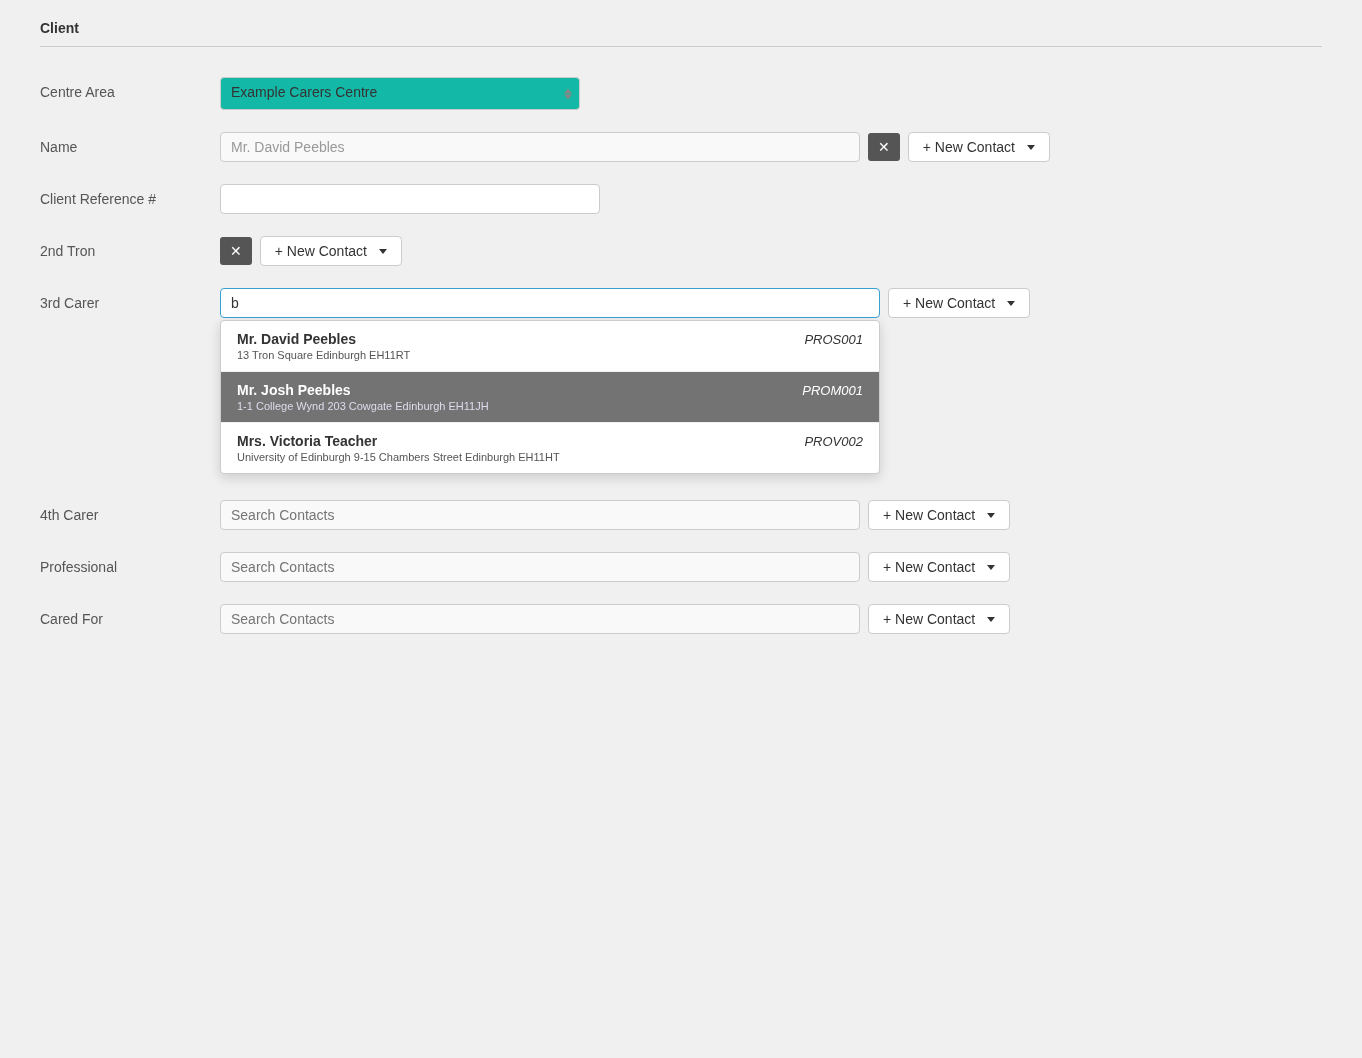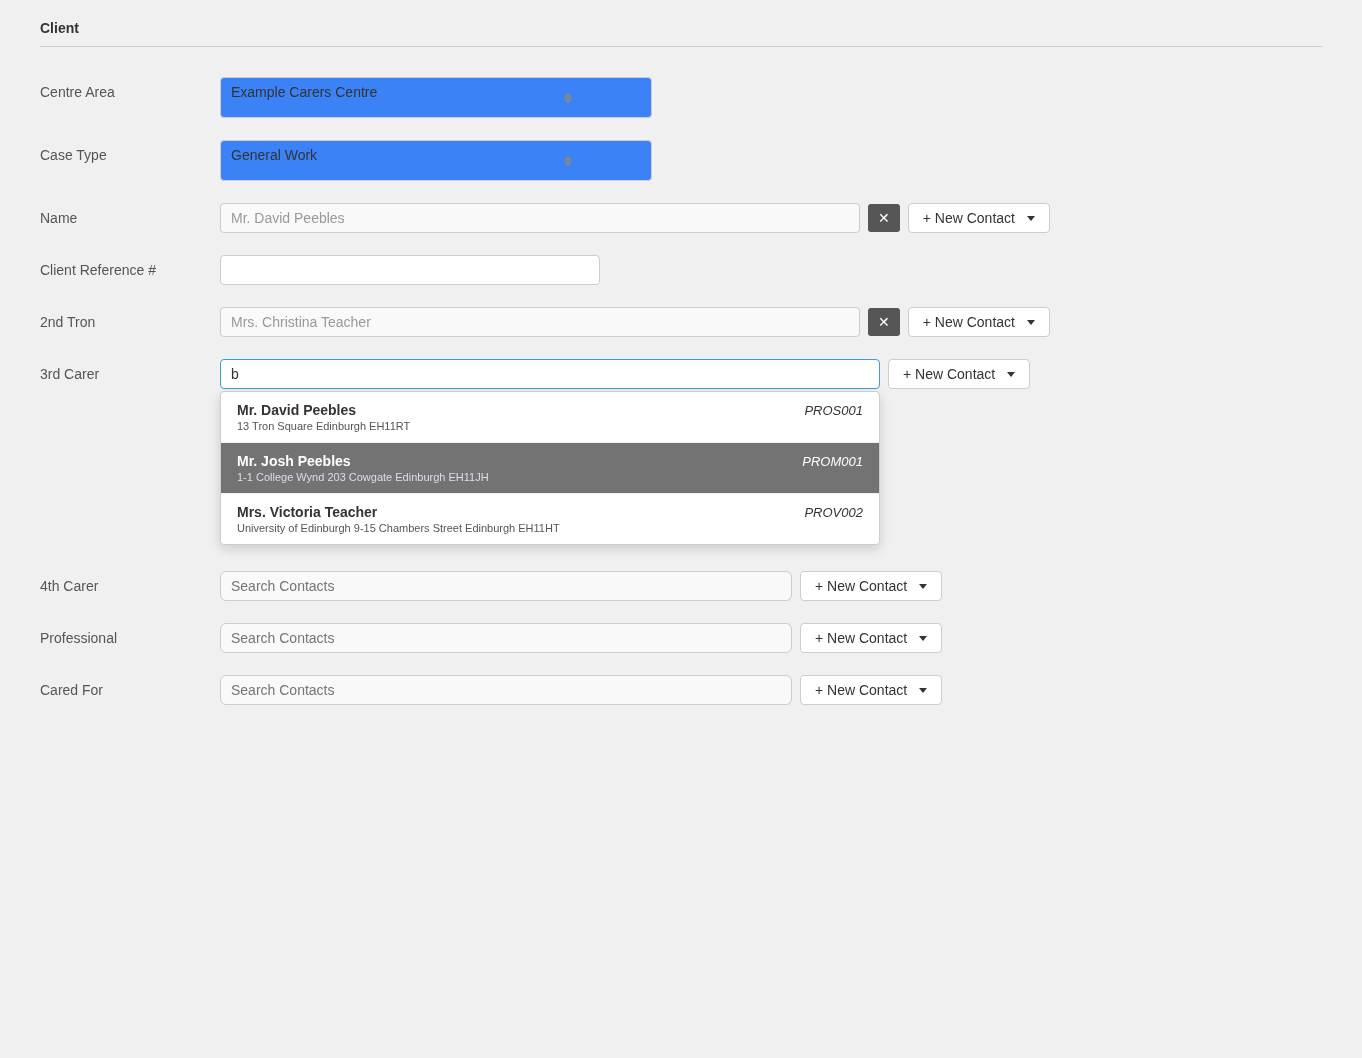--- a/index.html
+++ b/index.html
@@ -40,27 +40,27 @@
     .form-control-group {
       display: flex;
       align-items: center;
       flex: 1;
       gap: 8px;
       position: relative;
     }
     .form-select {
       appearance: none;
       -webkit-appearance: none;
-      background: #3b82f6;
+      background: #14b8a6;
       border: 1px solid #ccc;
       border-radius: 4px;
-      padding: 6px 30px 17px 10px;
-      font-size: 14px;
-      color: #333;
-      width: 432px;
+      padding: 6px 30px 9px 10px;
+      font-size: 14px;
+      color: #333;
+      width: 360px;
       cursor: pointer;
       position: relative;
     }
     .select-wrapper {
       position: relative;
       width: 360px;
     }
     .select-wrapper::after {
       content: '';
       position: absolute;
@@ -110,23 +110,22 @@
     .form-input.medium {
       width: 380px;
     }
     .form-input.active {
       border-color: #3a9fd1;
       background: #fff;
       color: #333;
       outline: none;
     }
     .form-input.search {
-      width: 572px;
+      width: 640px;
       color: #bbb;
-      border-radius: 6px;
     }
     .clear-btn {
       background: #555;
       color: #fff;
       border: none;
       border-radius: 3px;
       padding: 6px 10px;
       cursor: pointer;
       font-size: 14px;
       display: flex;
@@ -219,34 +218,20 @@
           <option>Example Carers Centre</option>
         </select>
         <div class="select-arrows">
           <span class="up"></span>
           <span class="down"></span>
         </div>
       </div>
     </div>
   </div>
 
-  <div class="form-row">
-    <div class="form-label">Case Type</div>
-    <div class="form-control-group">
-      <div class="select-wrapper">
-        <select class="form-select">
-          <option>General Work</option>
-        </select>
-        <div class="select-arrows">
-          <span class="up"></span>
-          <span class="down"></span>
-        </div>
-      </div>
-    </div>
-  </div>
 
   <div class="form-row">
     <div class="form-label">Name</div>
     <div class="form-control-group">
       <input type="text" class="form-input wide" readonly="" style="color: rgb(153, 153, 153); background: rgb(249, 249, 249);" value="Mr. David Peebles">
       <button class="clear-btn">✕</button>
       <button class="new-contact-btn">
         <span>+ New Contact</span>
         <span class="dropdown-arrow"></span>
       </button>
@@ -256,21 +241,20 @@
   <div class="form-row">
     <div class="form-label">Client Reference #</div>
     <div class="form-control-group">
       <input type="text" class="form-input medium" style="background: rgb(255, 255, 255); color: rgb(51, 51, 51);">
     </div>
   </div>
 
   <div class="form-row">
     <div class="form-label">2nd Tron</div>
     <div class="form-control-group">
-      <input type="text" class="form-input wide" readonly="" style="color: rgb(153, 153, 153); background: rgb(249, 249, 249);" value="Mrs. Christina Teacher">
       <button class="clear-btn">✕</button>
       <button class="new-contact-btn">
         <span>+ New Contact</span>
         <span class="dropdown-arrow"></span>
       </button>
     </div>
   </div>
 
   <div class="form-row">
     <div class="form-label">3rd Carer</div>

